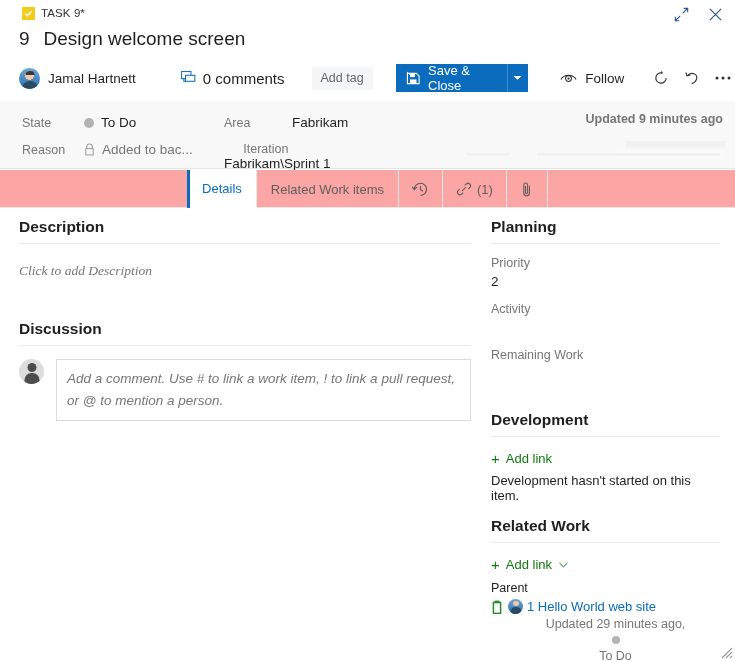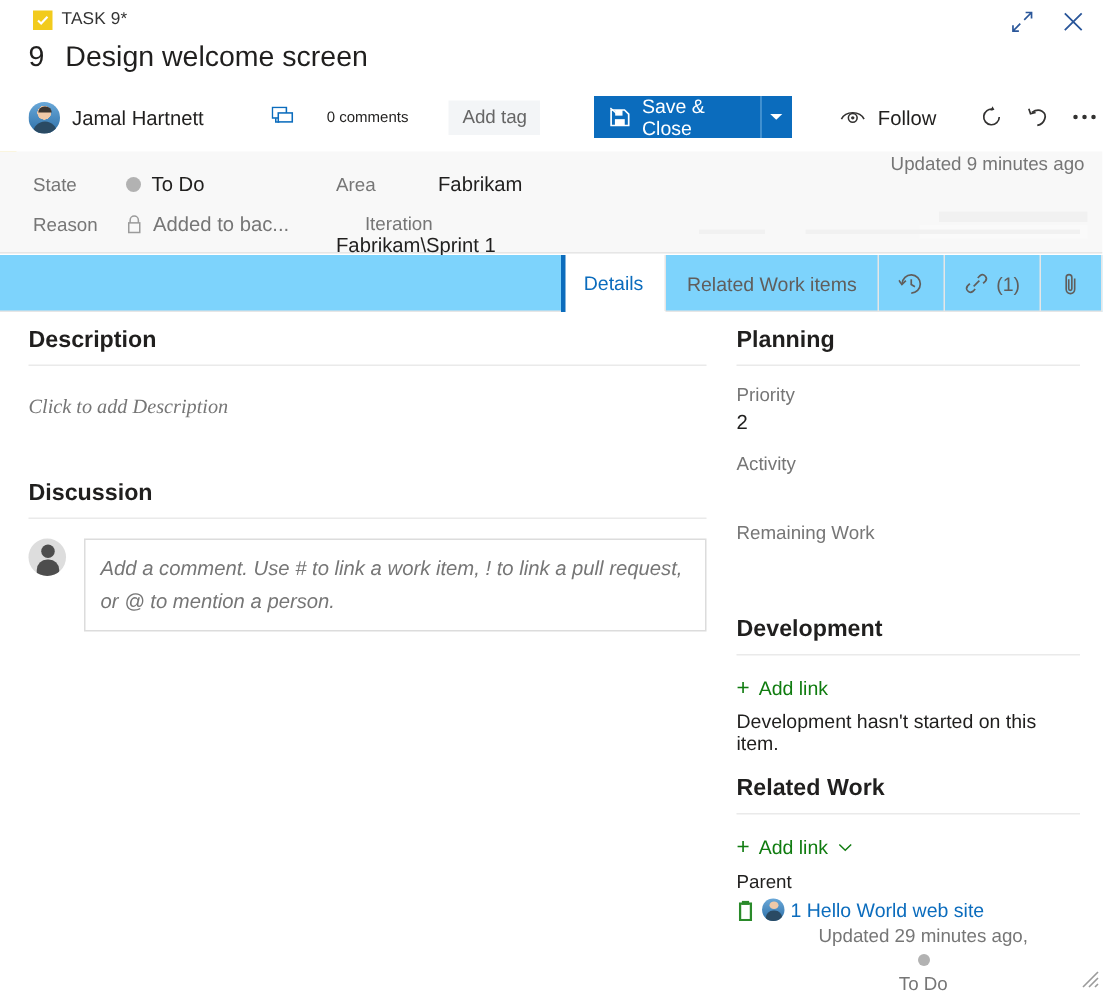--- a/index.html
+++ b/index.html
@@ -95,23 +95,23 @@
     width: 9px; height: 4px;
     border-radius: 4px 4px 0 0;
     background: #3b3632;
     z-index: 2;
   }
   .author-name {
     font-size: 13.5px; color: #201f1e;
     margin-left: 8px;
   }
   .comments-link {
-    display: flex; align-items: center; gap: 22px;
+    display: flex; align-items: center; gap: 7px;
     margin-left: 45px;
-    color: #201f1e; font-size: 10px;
+    color: #201f1e; font-size: 15px;
     cursor: pointer;
   }
   .add-tag {
     margin-left: 27px;
     background: #f3f5f7;
     color: #666666;
     font-size: 12.5px;
     padding: 4px 9px 5px;
     cursor: pointer;
   }
@@ -194,41 +194,42 @@
     width: 10px; height: 10px; border-radius: 50%;
     background: #b2b2b2; flex: none;
   }
   .f-state   { left: 22px; top: 14px; }
   .f-reason  { left: 22px; top: 41px; }
   .f-area    { left: 224px; top: 14px; }
   .f-iter    { left: 224px; top: 41px; flex-direction: column; }
   .f-area .field-label, .f-iter .field-label { width: 68px; }
   .updated-text {
     position: absolute;
-    right: 12px; top: 1px;
+    right: 12px; top: 11px;
     font-size: 12.5px;
     color: #767676;
+    font-weight: bold;
   }
   .ghost-bar {
     position: absolute;
     background: #f1f1f1;
   }
   .ghost-1 { right: 10px; top: 40px; width: 99px; height: 7px; background:#f1f1f1; }
   .ghost-2 { right: 10px; top: 49px; width: 112px; height: 9px; background:#fafafa; }
   .ghost-3 { left: 466px; top: 52px; width: 44px; height: 3px; background:#f1f1f1; }
   .ghost-4 { left: 537px; top: 52px; width: 183px; height: 3px; background:#f1f1f1; }
 
   
   .tabbar {
     position: absolute;
     left: 0; top: 170px; right: 0;
     height: 38px;
-    background: #7dd3fc;
+    background: #fca5a5;
     border-bottom: 1px solid #e6e6e6;
-    display: flex; justify-content: flex-end;
+    display: flex; justify-content: center;
   }
   .tabs {
     display: flex; align-items: stretch; height: 38px;
   }
   .tab {
     display: flex; align-items: center; justify-content: center;
     padding: 0 14px;
     font-size: 13px;
     color: #605e5c;
     border-right: 1px solid #e6e6e6;

